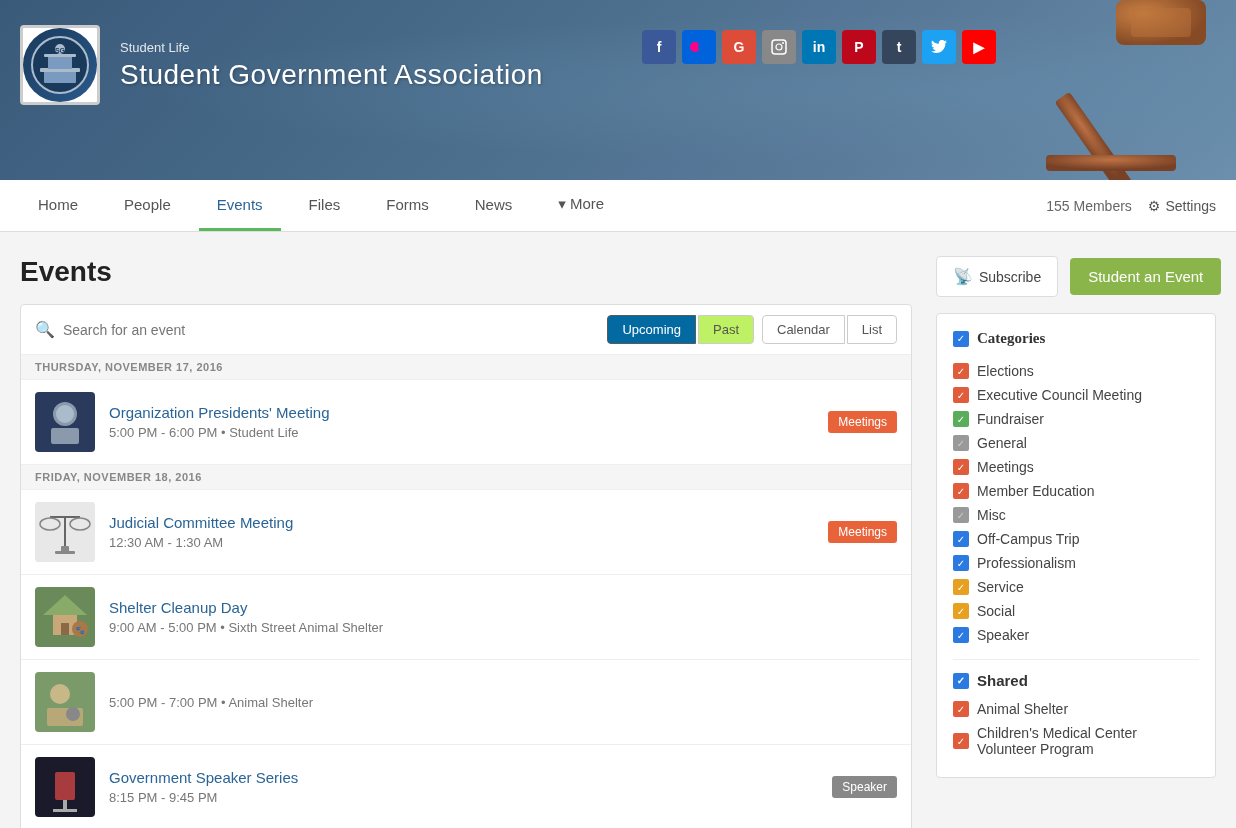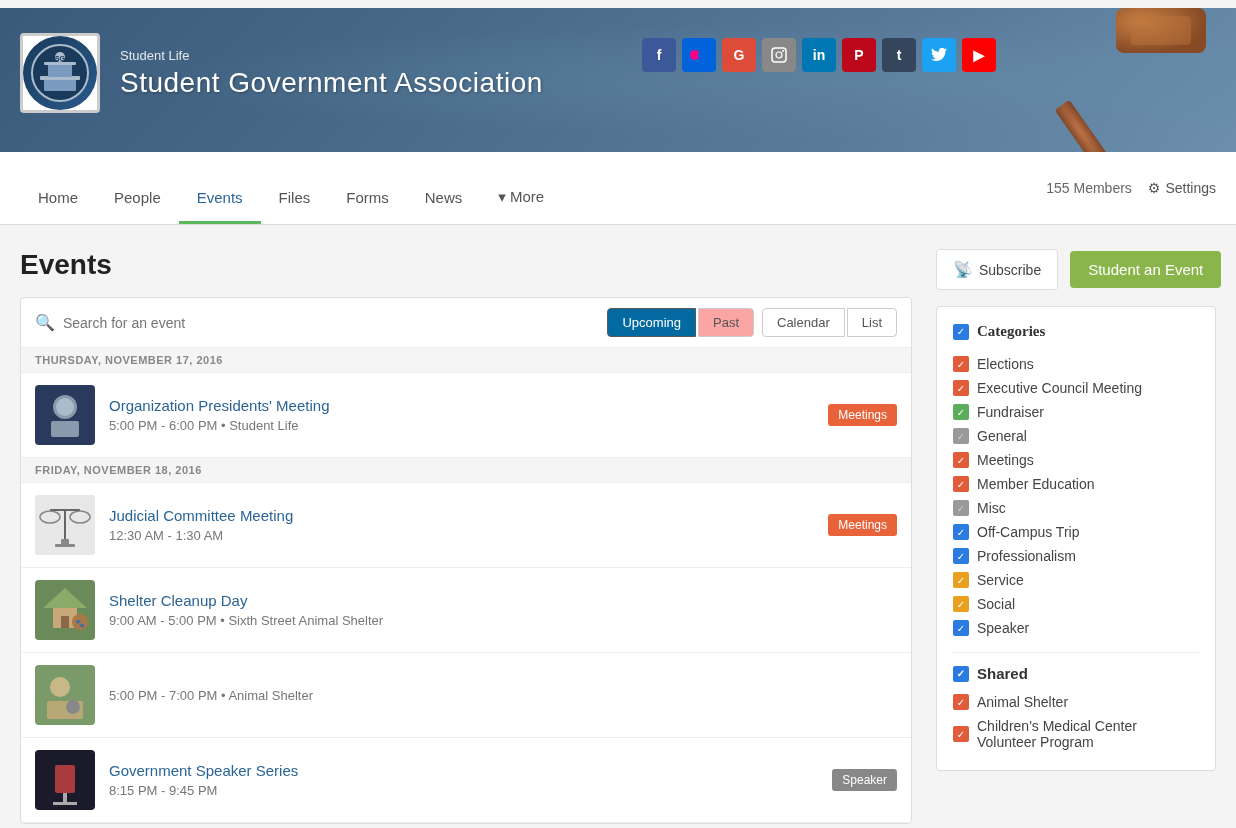--- a/index.html
+++ b/index.html
@@ -3,22 +3,21 @@
   <meta charset="utf-8">
   <style>
     * { box-sizing: border-box; margin: 0; padding: 0; }
     body { font-family: -apple-system, BlinkMacSystemFont, 'Segoe UI', Arial, sans-serif; background: #f4f4f4; color: #333; }
 
     
     .header-banner {
       background: linear-gradient(135deg, #3a5a7a 0%, #4a6d8c 40%, #5a7a9a 70%, #6b8fad 100%);
       position: relative;
       overflow: hidden;
-      height: 144px;
-      margin-top: 8px;
+      height: 180px;
     }
     .header-banner::before {
       content: '';
       position: absolute;
       top: 0; left: 0; right: 0; bottom: 0;
       background: radial-gradient(ellipse at 80% 50%, rgba(100,140,170,0.5) 0%, transparent 60%);
     }
     .header-gavel {
       position: absolute;
       right: 0;
@@ -102,22 +101,21 @@
     .nav-bar {
       background: white;
       border-bottom: 1px solid #ddd;
       display: flex;
       align-items: center;
       padding: 0 20px;
     }
     .nav-links {
       display: flex;
       flex: 1;
-      gap: 0;
-      margin-top: 21px;
+      gap: 10px;
     }
     .nav-link {
       padding: 15px 18px;
       color: #555;
       font-size: 15px;
       cursor: pointer;
       text-decoration: none;
       border-bottom: 3px solid transparent;
       display: flex;
       align-items: center;
@@ -174,21 +172,21 @@
       color: #666;
       background: transparent;
     }
     .filter-buttons {
       display: flex;
       gap: 2px;
     }
     .filter-btn {
       padding: 6px 14px;
       border: 1px solid #ccc;
-      background: #fca5a5;
+      background: #bef264;
       cursor: pointer;
       font-size: 13px;
       color: #555;
     }
     .filter-btn.active {
       background: #0369a1;
       color: white;
       border-color: #5a5a5a;
       margin-left: 28px;
     }

